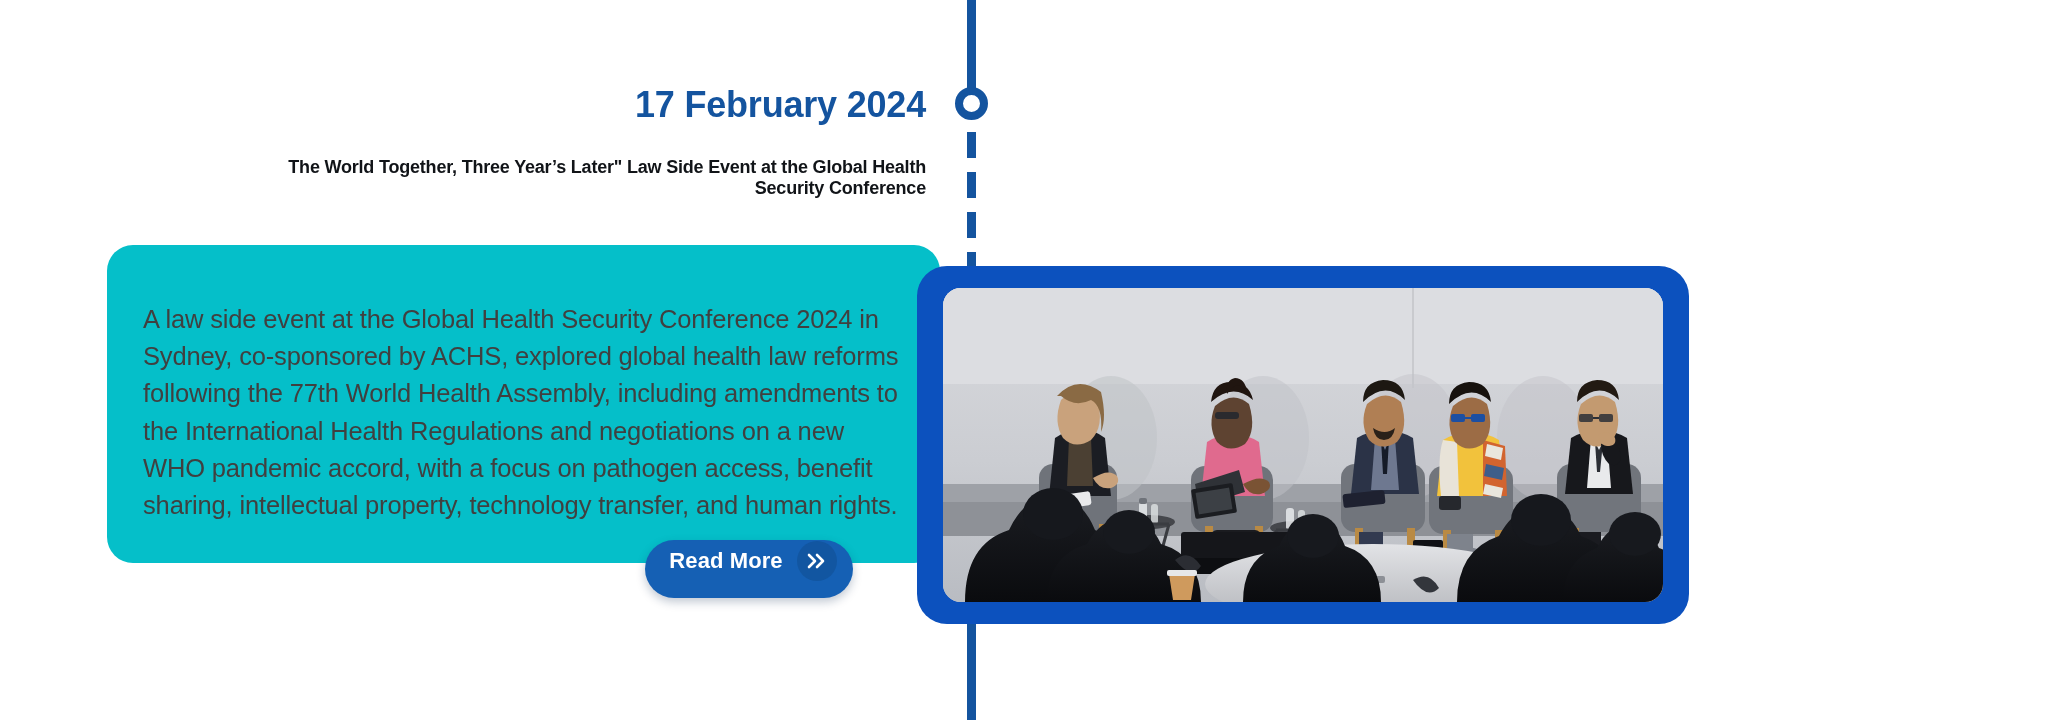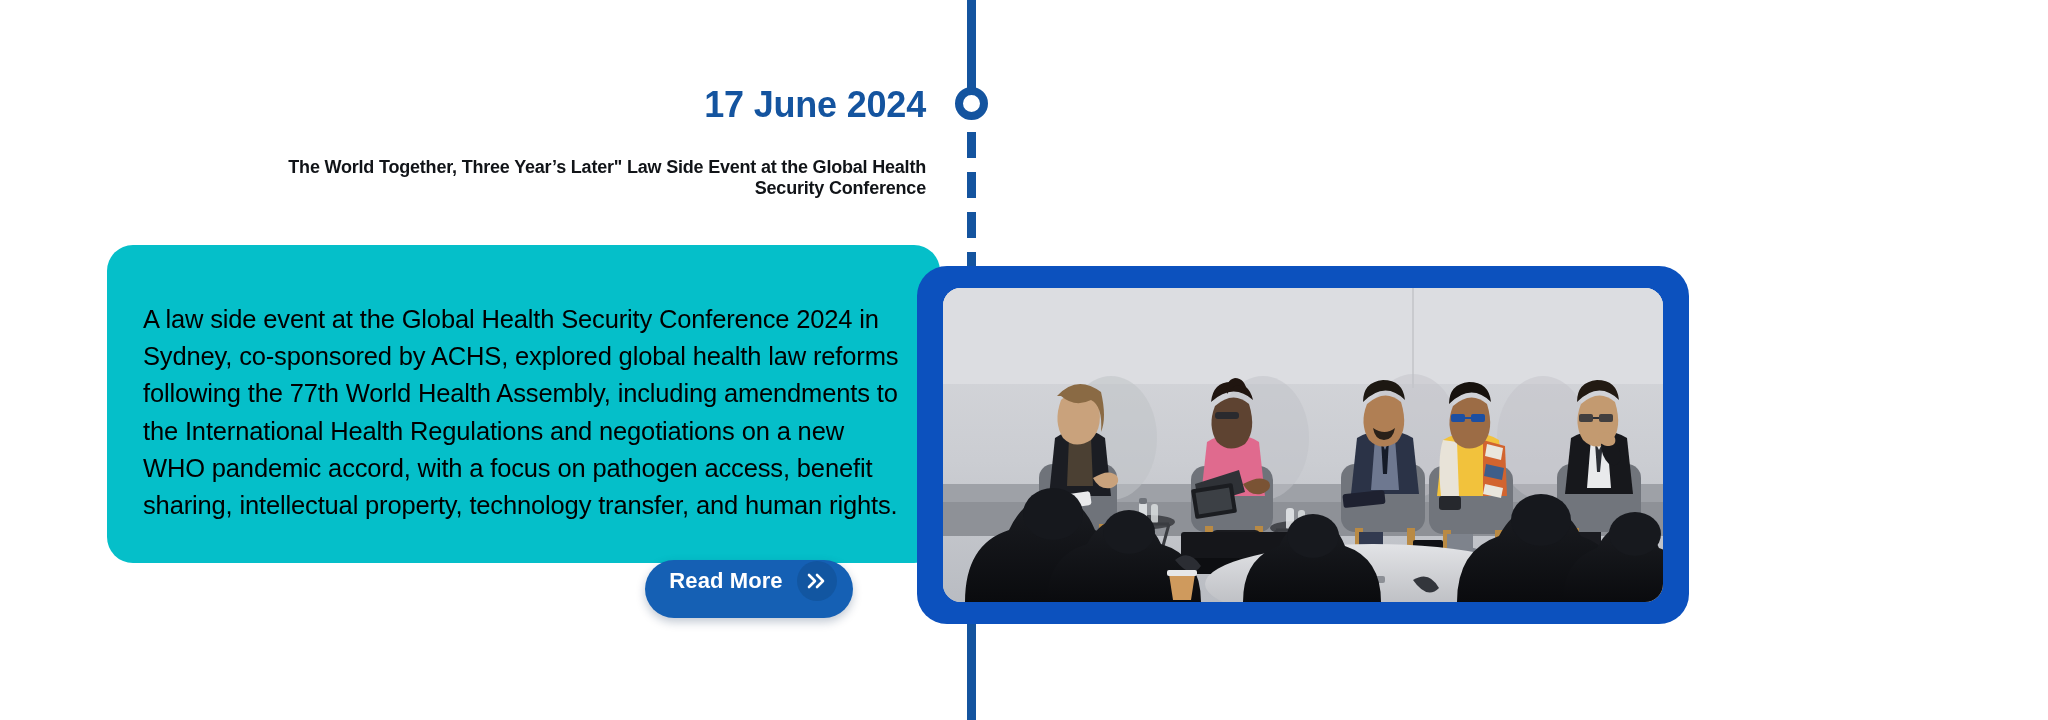--- a/index.html
+++ b/index.html
@@ -102,21 +102,21 @@
     width: 833px;
     height: 318px;
     background: #05BFC9;
     border-radius: 26px;
     box-sizing: border-box;
     padding: 30px 36px 22px 36px;
   }
   #desc-text {
     font-size: 25.5px;
     line-height: 1.465;
-    color: #000000;
+    color: #404040;
     letter-spacing: -0.15px;
   }
 
   
   #read-more-btn {
     position: absolute;
     left: 645px;
     top: 540px;
     width: 208px;
     height: 58px;
@@ -124,21 +124,20 @@
     border-radius: 29px;
     background: #1560B4;
     color: #ffffff;
     display: flex;
     align-items: center;
     justify-content: center;
     gap: 14px;
     cursor: pointer;
     padding: 0 14px 16px 22px;
     box-shadow: 0 4px 10px rgba(10,40,80,0.25);
-    margin-top: 20px;
   }
   #read-more-label {
     font-size: 22px;
     font-weight: bold;
     letter-spacing: 0.1px;
     white-space: nowrap;
   }
   #read-more-chevron {
     width: 40px;
     height: 40px;
@@ -189,21 +188,21 @@
   <div class="tl-seg" id="tl-top-line"></div>
   <div id="tl-node"></div>
   <div id="tl-dash-wrap">
     <div class="tl-dash" style="top:0px"></div>
     <div class="tl-dash" style="top:40px"></div>
     <div class="tl-dash" style="top:80px"></div>
   </div>
   <div class="tl-seg" id="tl-bottom-line"></div>
   <div class="tl-seg" id="tl-lower-line"></div>
 
-  <div id="date-label">17 June 2024</div>
+  <div id="date-label">17 February 2024</div>
 
   <h2 id="event-title">The World Together, Three Year’s Later" Law Side Event at the Global Health Security Conference</h2>
 
   <div id="desc-panel">
     <p id="desc-text">A law side event at the Global Health Security Conference 2024 in Sydney, co-sponsored by ACHS, explored global health law reforms following the 77th World Health Assembly, including amendments to the International Health Regulations and negotiations on a new WHO pandemic accord, with a focus on pathogen access, benefit sharing, intellectual property, technology transfer, and human rights.</p>
   </div>
 
   <button id="read-more-btn">
     <span id="read-more-label">Read More</span>
     <span id="read-more-chevron">

